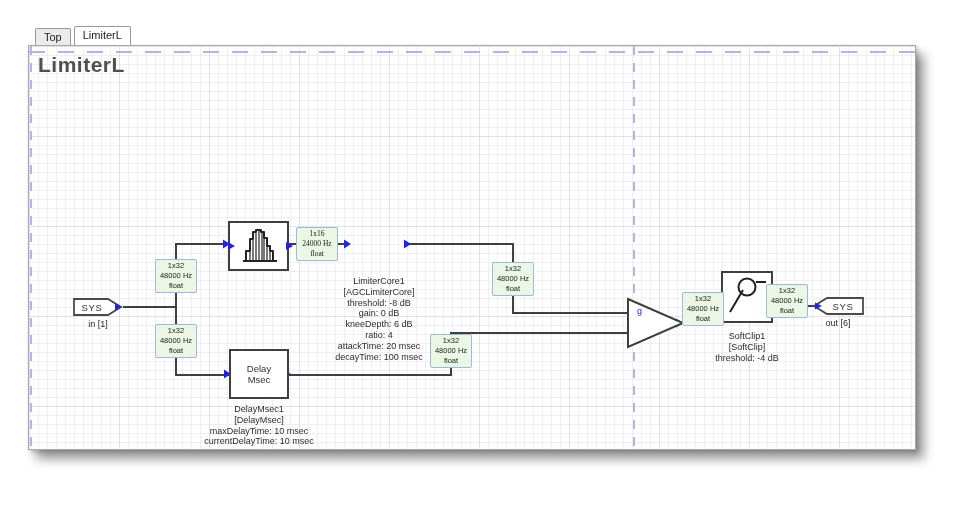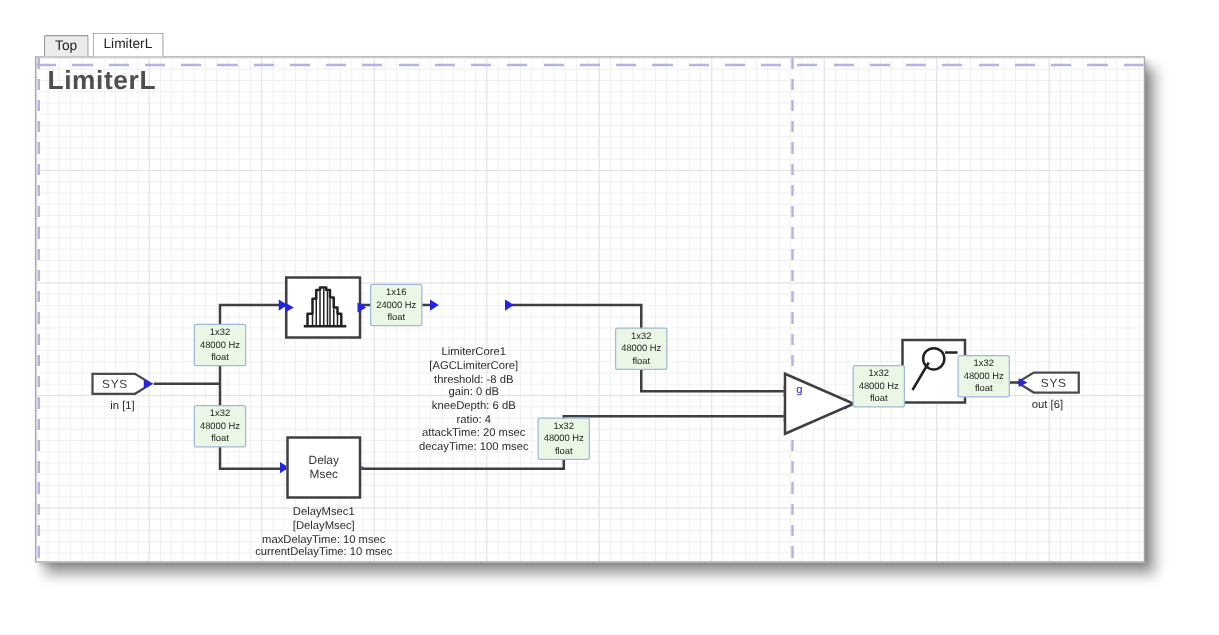--- a/index.html
+++ b/index.html
@@ -140,41 +140,46 @@
     </svg>
     <div class="gain-pin-label">g</div>
 
     <div class="block" style="left:692px; top:225px; width:52px; height:52px;">
       <svg width="48" height="46" viewBox="0 0 48 46">
         <line x1="7" y1="38" x2="20" y2="16" stroke="#222" stroke-width="2"></line>
         <circle cx="24" cy="13" r="8.5" fill="none" stroke="#222" stroke-width="2"></circle>
         <line x1="33" y1="8" x2="43" y2="8" stroke="#222" stroke-width="2"></line>
       </svg>
     </div>
+    <div class="blabel" style="left:648px; top:285px; width:140px;">
+      <div>SoftClip1</div>
+      <div>[SoftClip]</div>
+      <div>threshold: -4 dB</div>
+    </div>
 
     <svg class="shape-layer" style="left:784px; top:251px;" width="52" height="18">
       <polygon points="50,1 14,1 1,9 14,17 50,17" fill="#ffffff" stroke="#4a4a4a" stroke-width="1.8"></polygon>
       <polygon points="2,5.5 9,9 2,12.5" fill="#2323e8"></polygon>
       <text x="30" y="12.5" text-anchor="middle" font-size="9.5" letter-spacing="0.6" fill="#333">SYS</text>
     </svg>
     <div class="blabel" style="left:759px; top:272px; width:100px;">
       <div>out [6]</div>
     </div>
 
     <div class="wire-label" style="left:126px; top:213px;">
       <div>1x32</div>
         <div>48000 Hz</div>
         <div>float</div>
     </div>
     <div class="wire-label" style="left:126px; top:278px;">
       <div>1x32</div>
         <div>48000 Hz</div>
         <div>float</div>
     </div>
-    <div class="wire-label" style="left:267px; top:181px;">
+    <div class="wire-label" style="left:267px; top:181px;font-family:Liberation Serif, serif;">
       <div>1x16</div>
         <div>24000 Hz</div>
         <div>float</div>
     </div>
     <div class="wire-label" style="left:463px; top:216px;">
       <div>1x32</div>
         <div>48000 Hz</div>
         <div>float</div>
     </div>
     <div class="wire-label" style="left:401px; top:288px;">

